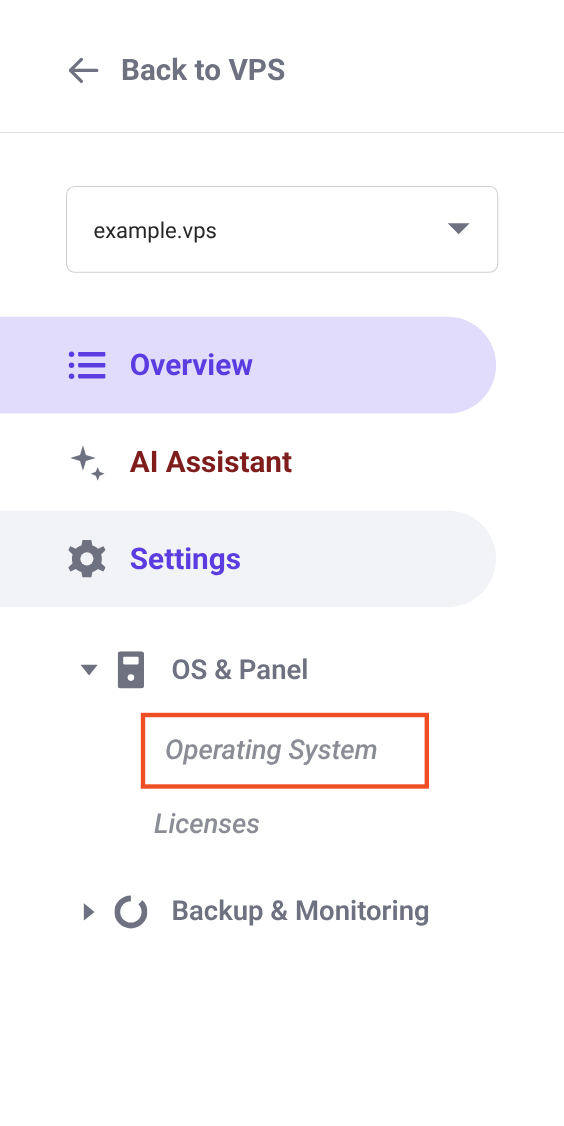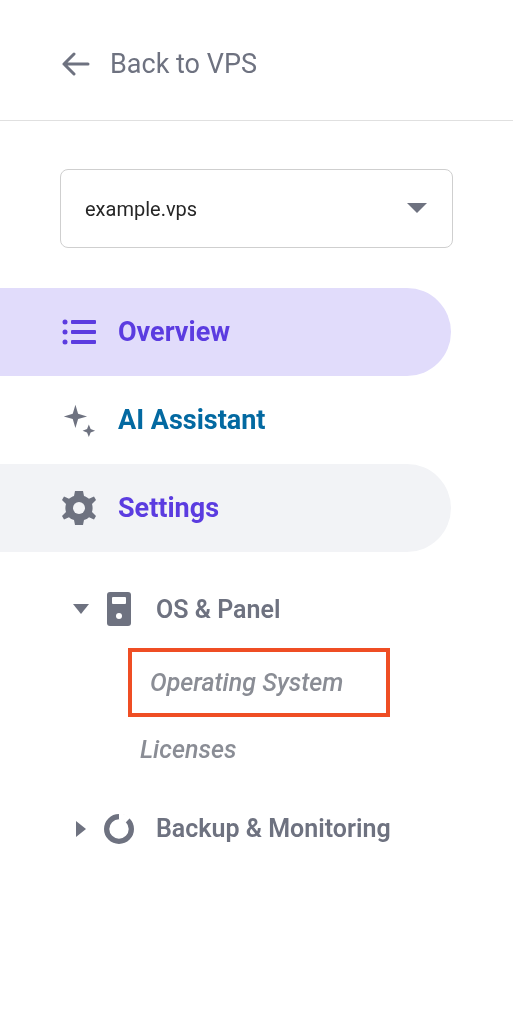--- a/index.html
+++ b/index.html
@@ -18,21 +18,21 @@
     }
     .back-arrow {
       width: 28px;
       height: 28px;
       display: flex;
       align-items: center;
       justify-content: center;
     }
     .back-text {
       font-size: 27px;
-      font-weight: 400;
+      font-weight: 700;
       color: #6e7280;
     }
     .divider {
       height: 1px;
       background: #e0e0e0;
       width: 100%;
     }
     .dropdown-wrap {
       padding: 48px 60px 0 60px;
     }
@@ -66,21 +66,21 @@
       margin-right: 62px;
     }
     .nav-item .label {
       font-size: 27px;
       font-weight: 700;
     }
     .nav-overview {
       background: #e1dcfb;
     }
     .nav-overview .label { color: #5b3ce0; }
-    .nav-ai .label { color: #0369a1; }
+    .nav-ai .label { color: #7f1d1d; }
     .nav-settings {
       background: #f2f3f6;
     }
     .nav-settings .label { color: #5b3ce0; }
     .icon-slot {
       width: 34px;
       height: 34px;
       display: flex;
       align-items: center;
       justify-content: center;

